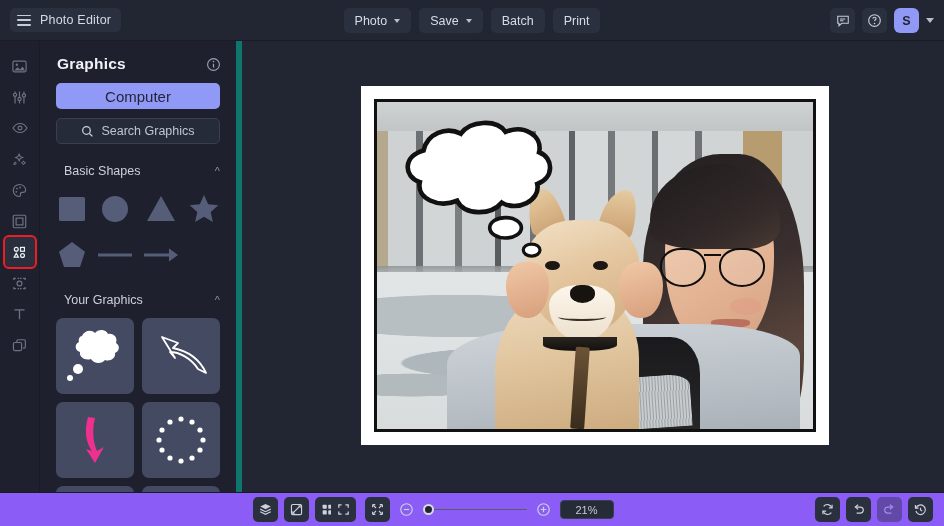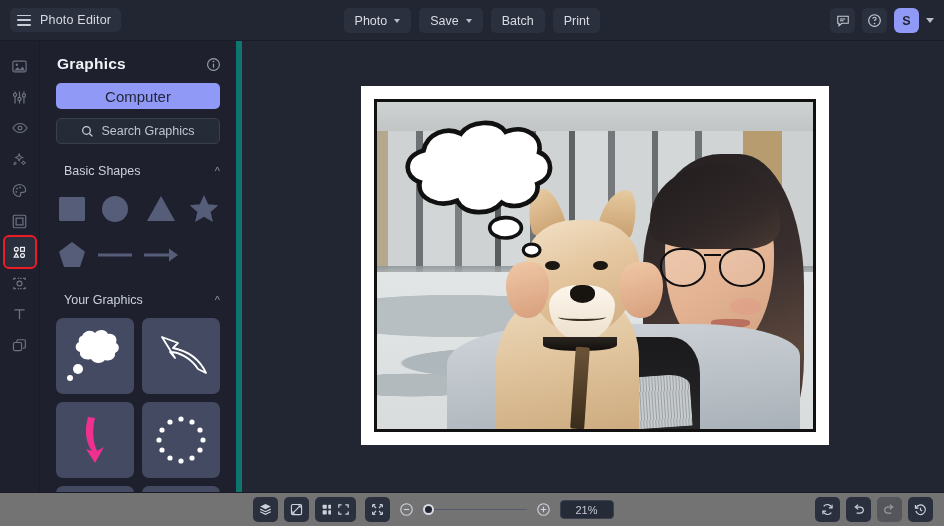--- a/index.html
+++ b/index.html
@@ -275,21 +275,21 @@
     background: linear-gradient(165deg,#f0c8a6,#d79e7c);
     border-radius: 40% 40% 46% 46% / 42% 42% 58% 58%;
   }
   .hand.l { left:29.5%; top:49%; }
   .hand.r { left:55.5%; top:49%; }
   
   .bubble-layer { position:absolute; inset:0; }
 
   
   .bottombar {
-    height: 34px; flex: 0 0 34px; background: #737373;
+    height: 34px; flex: 0 0 34px; background: #8b5cf6;
     border-top: 1px solid #191c27;
     display: flex; align-items: center; position: relative;
   }
   .bb-left { display:flex; align-items:center; gap:6px; margin-left: 253px; }
   .bb-center {
     position:absolute; left:0; right:0; display:flex; align-items:center;
     justify-content:center; gap:9px; pointer-events:none;
   }
   .bb-center > * { pointer-events:auto; }
   .bb-right { position:absolute; right:11px; display:flex; align-items:center; gap:6px; }

